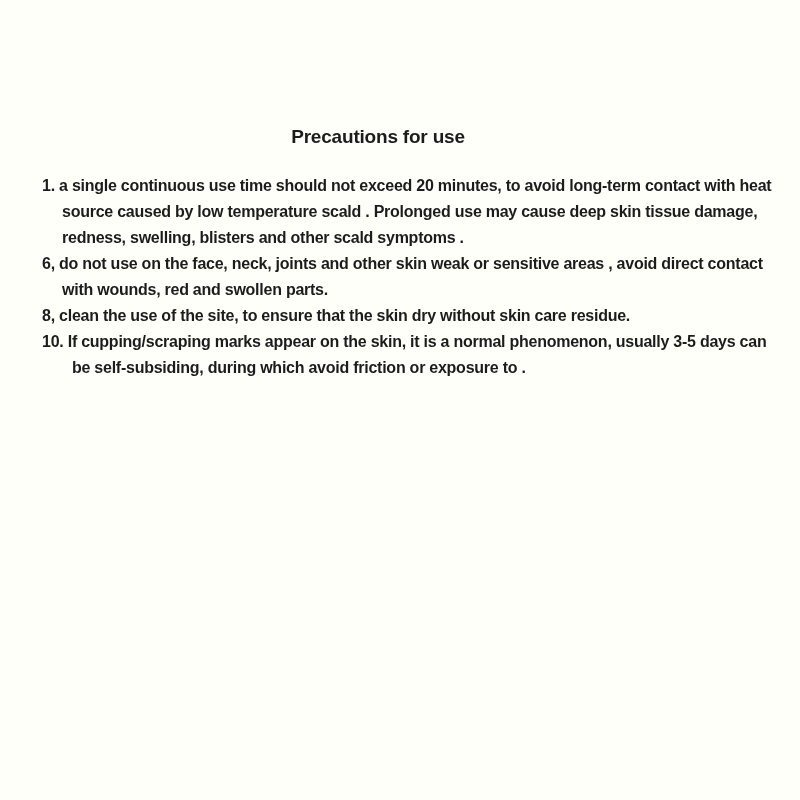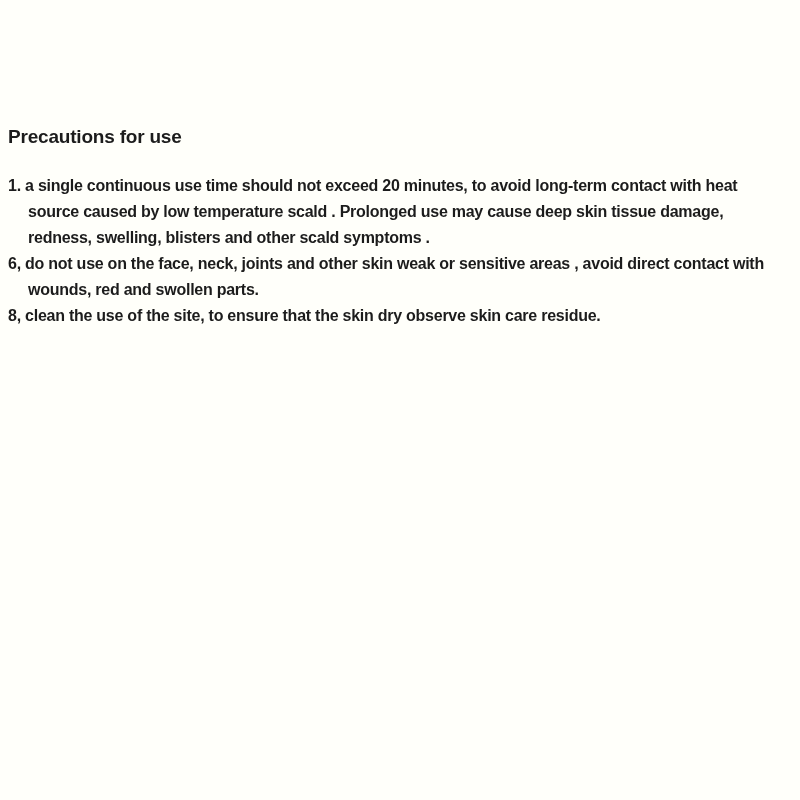--- a/index.html
+++ b/index.html
@@ -19,46 +19,48 @@
     font-weight: 700;
   }
   .page {
     width: 800px;
     height: 800px;
     padding: 0 18px 0 8px;
   }
   .title {
     margin-top: 126px;
     width: 740px;
-    text-align: left;
+    text-align: center;
     font-size: 19px;
     letter-spacing: -0.2px;
     line-height: 22px;
   }
   .items {
     margin-top: 25px;
     width: 774px;
     font-size: 16px;
     line-height: 26px;
     letter-spacing: -0.25px;
   }
   .item {
     padding-left: 20px;
     text-indent: -20px;
     white-space: pre-wrap;
+    margin-left: 34px;
   }
   .item.wide-marker {
     padding-left: 30px;
     text-indent: -30px;
   }
 </style>
 </head>
 <body>
 
 <div class="page">
   <h1 class="title">Precautions for use</h1>
 
   <div class="items">
     <div class="item">1. a single continuous use time should not exceed 20 minutes, to avoid long-term contact with heat source caused by low temperature scald . Prolonged use may cause deep skin tissue damage, redness, swelling, blisters and other scald symptoms .</div>
     <div class="item">6, do not use on the face, neck, joints and other skin weak or sensitive areas , avoid direct contact with wounds, red and swollen parts.</div>
-    <div class="item">8, clean the use of the site, to ensure that the skin dry observe skin care residue.</div>
+    <div class="item">8, clean the use of the site, to ensure that the skin dry without skin care residue.</div>
+    <div class="item wide-marker">10. If cupping/scraping marks appear on the skin, it is a normal phenomenon, usually 3-5 days can be self-subsiding, during which avoid friction or exposure to .</div>
   </div>
 </div>
 
 </body></html>

